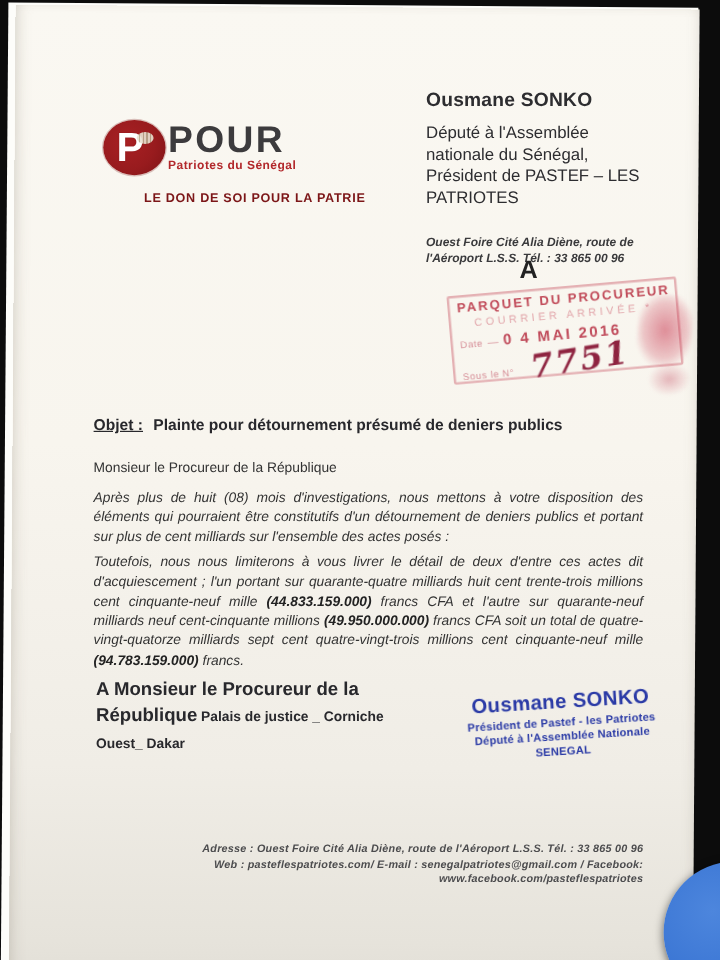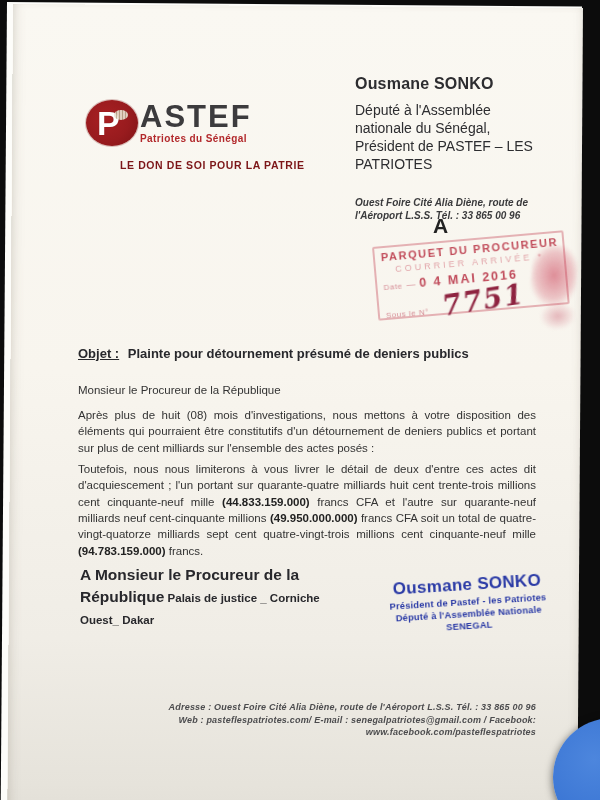--- a/index.html
+++ b/index.html
@@ -77,21 +77,21 @@
     filter:blur(1.2px); transform:rotate(10deg);
   }
   .stamp-smudge2 {
     position:absolute; right:-6px; bottom:-26px; width:34px; height:26px;
     background:radial-gradient(ellipse at center, rgba(190,60,85,.35) 0%, rgba(190,60,85,0) 75%);
     filter:blur(1.5px);
   }
   #subject-line { position:absolute; left:78px; top:346px; font-size:13px; font-weight:bold; color:#28282c; }
   #subject-line .subject-label { text-decoration:underline; margin-right:5px; }
   #salutation { position:absolute; left:78px; top:384px; font-size:11.5px; color:#333; }
-  .para { position:absolute; left:78px; width:458px; font-size:11.5px; line-height:1.42; text-align:justify; color:#333; }
+  .para { position:absolute; left:78px; width:458px; font-size:11.5px; line-height:1.42; text-align:justify; color:#333;font-style:italic; }
   #para1 { top:407px; }
   #para2 { top:461px; }
   .para b { color:#222; }
   #recipient { position:absolute; left:80px; top:564px; width:266px; color:#28282c; line-height:1.35; }
   .recipient-main { font-size:15.5px; font-weight:bold; }
   .recipient-detail { font-size:11.5px; font-weight:bold; }
   #signature {
     position:absolute; left:382px; top:575px; width:172px; text-align:center;
     color:#2a3aa6; transform:rotate(-3.5deg); filter:blur(.15px);
   }
@@ -117,21 +117,21 @@
   <div id="paper-under"></div>
   <div id="paper"></div>
 
   <div id="logo-block">
     <div class="logo-row">
       <div class="logo-ellipse">
         <span class="logo-p">P</span>
         <span class="logo-emblem"></span>
       </div>
       <div class="logo-wordmark">
-        <div class="logo-astef">ASTEF</div>
+        <div class="logo-astef">POUR</div>
         <div class="logo-sub">Patriotes du Sénégal</div>
       </div>
     </div>
     <div class="logo-motto">LE DON DE SOI POUR LA PATRIE</div>
   </div>
 
   <div id="sender-block">
     <div class="sender-name">Ousmane SONKO</div>
     <div class="sender-title">Député à l'Assemblée nationale du Sénégal, Président de PASTEF – LES PATRIOTES</div>
     <div class="sender-address">Ouest Foire Cité Alia Diène, route de l'Aéroport L.S.S. Tél. : 33 865 00 96</div>

